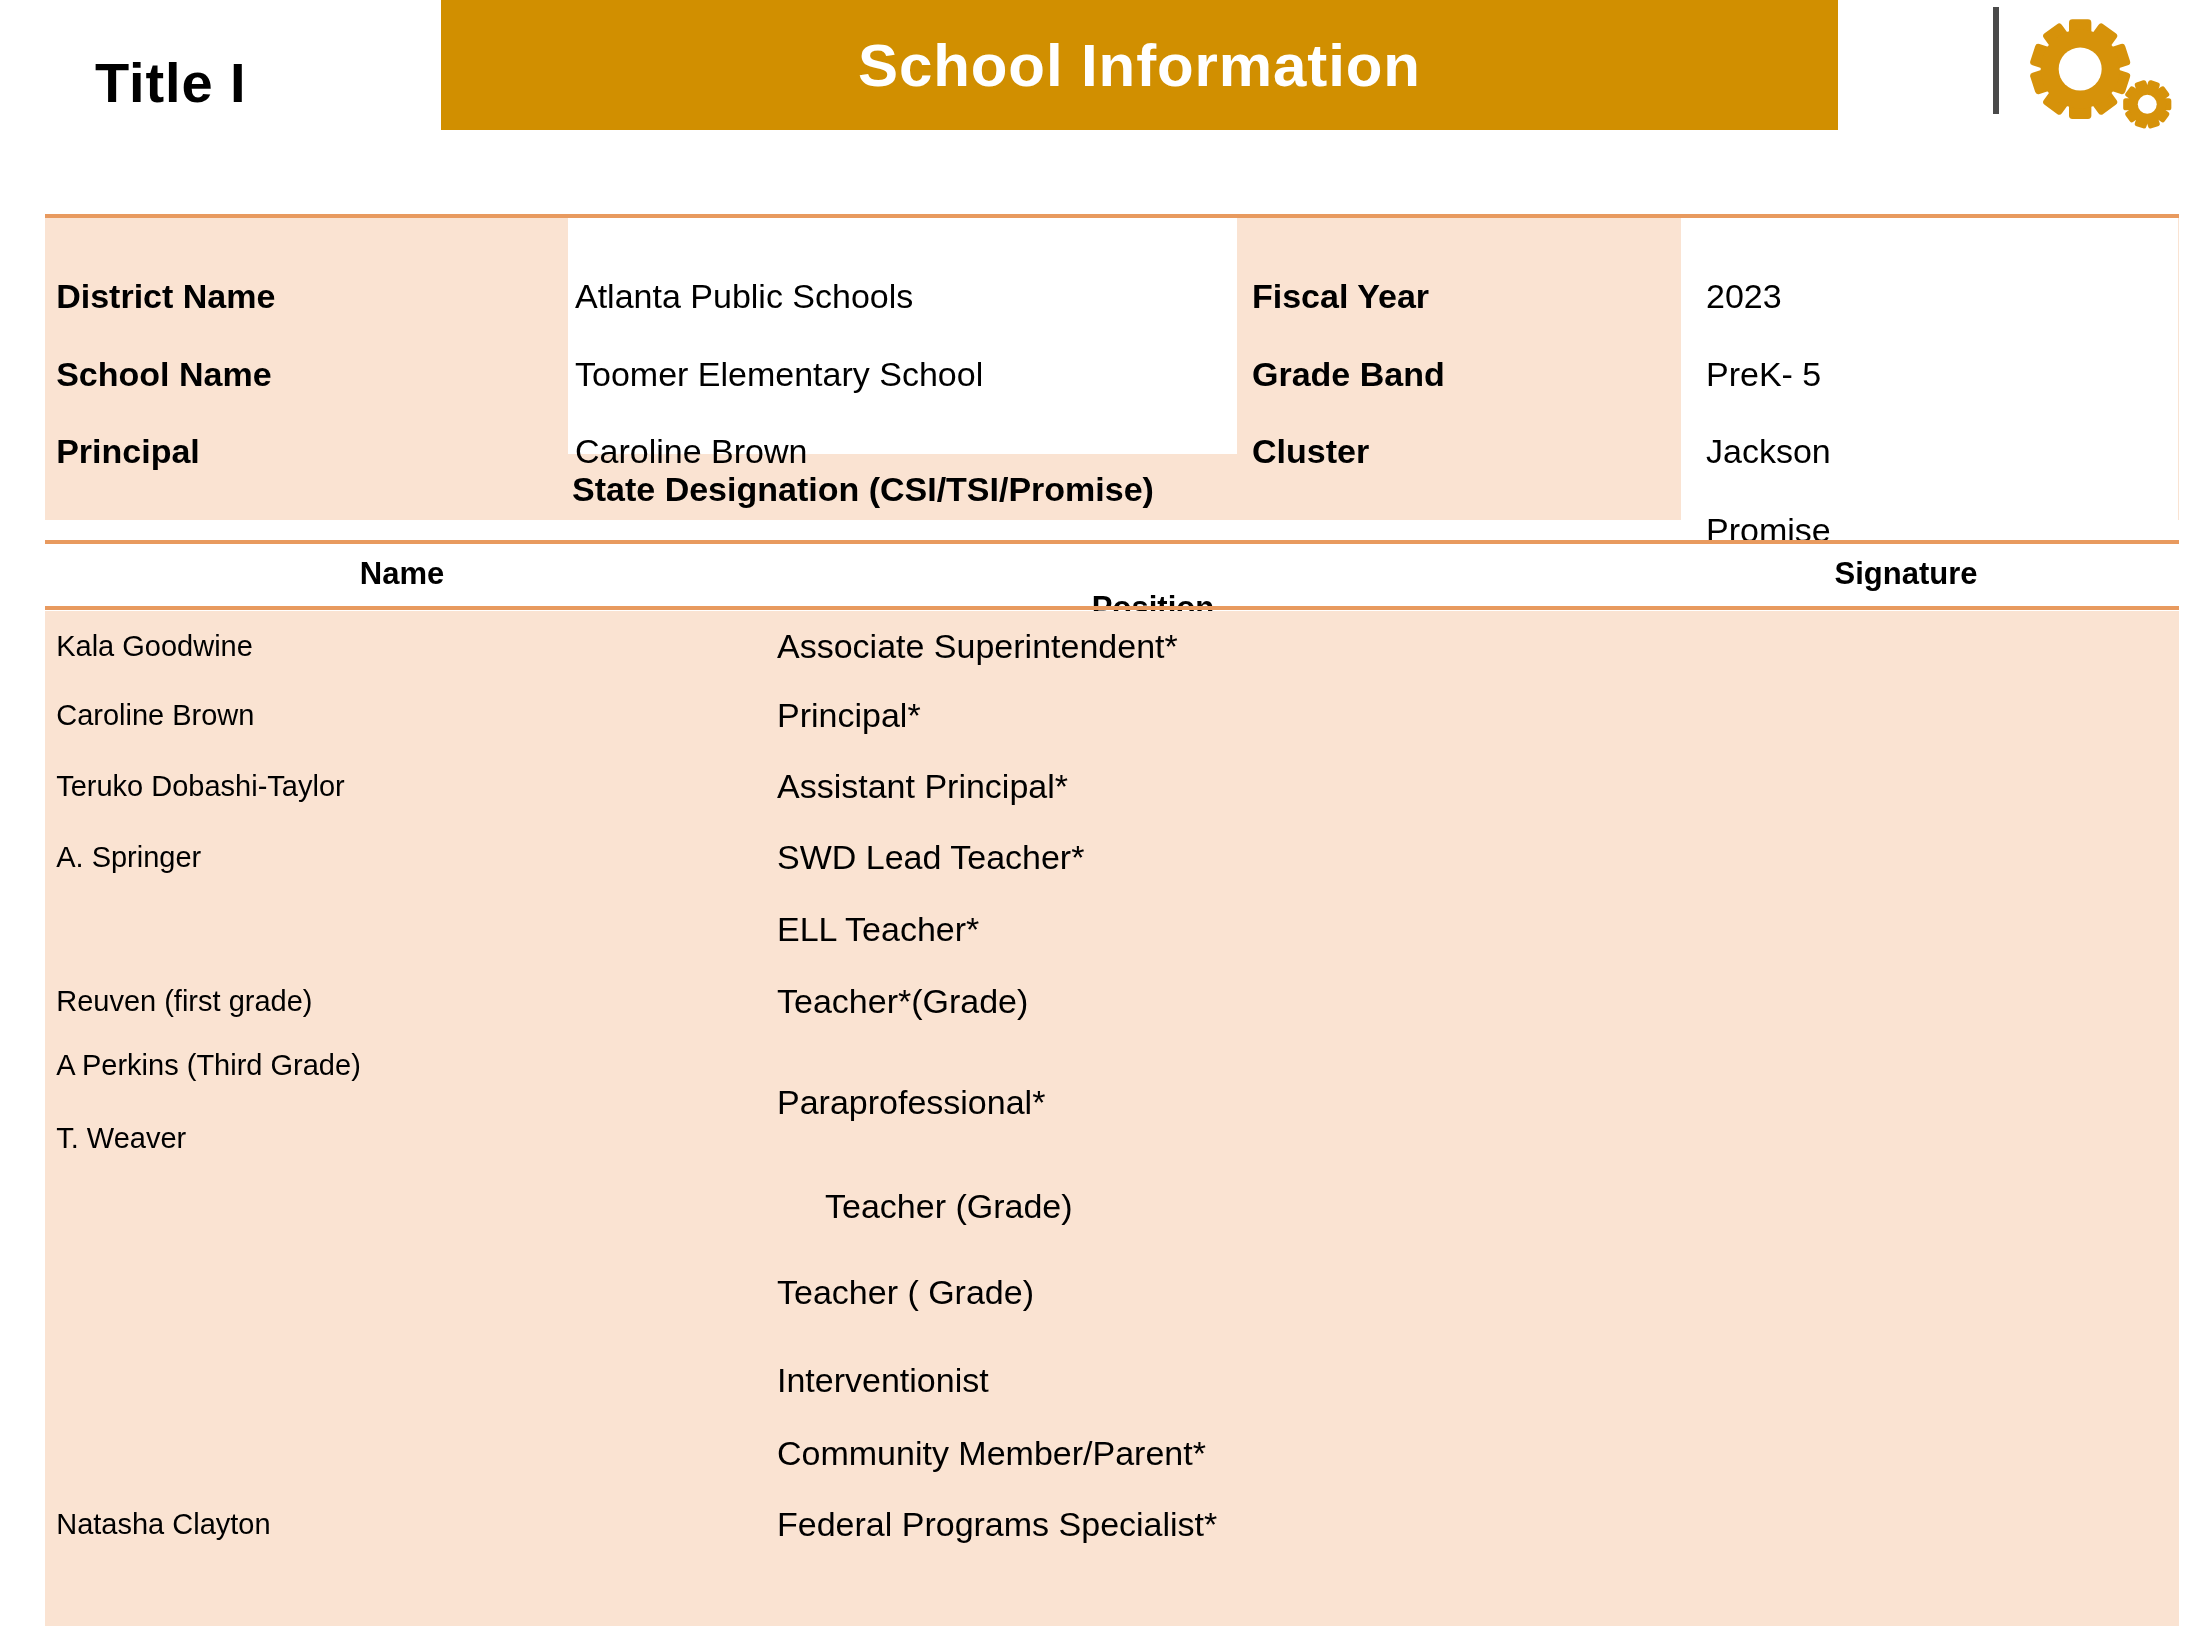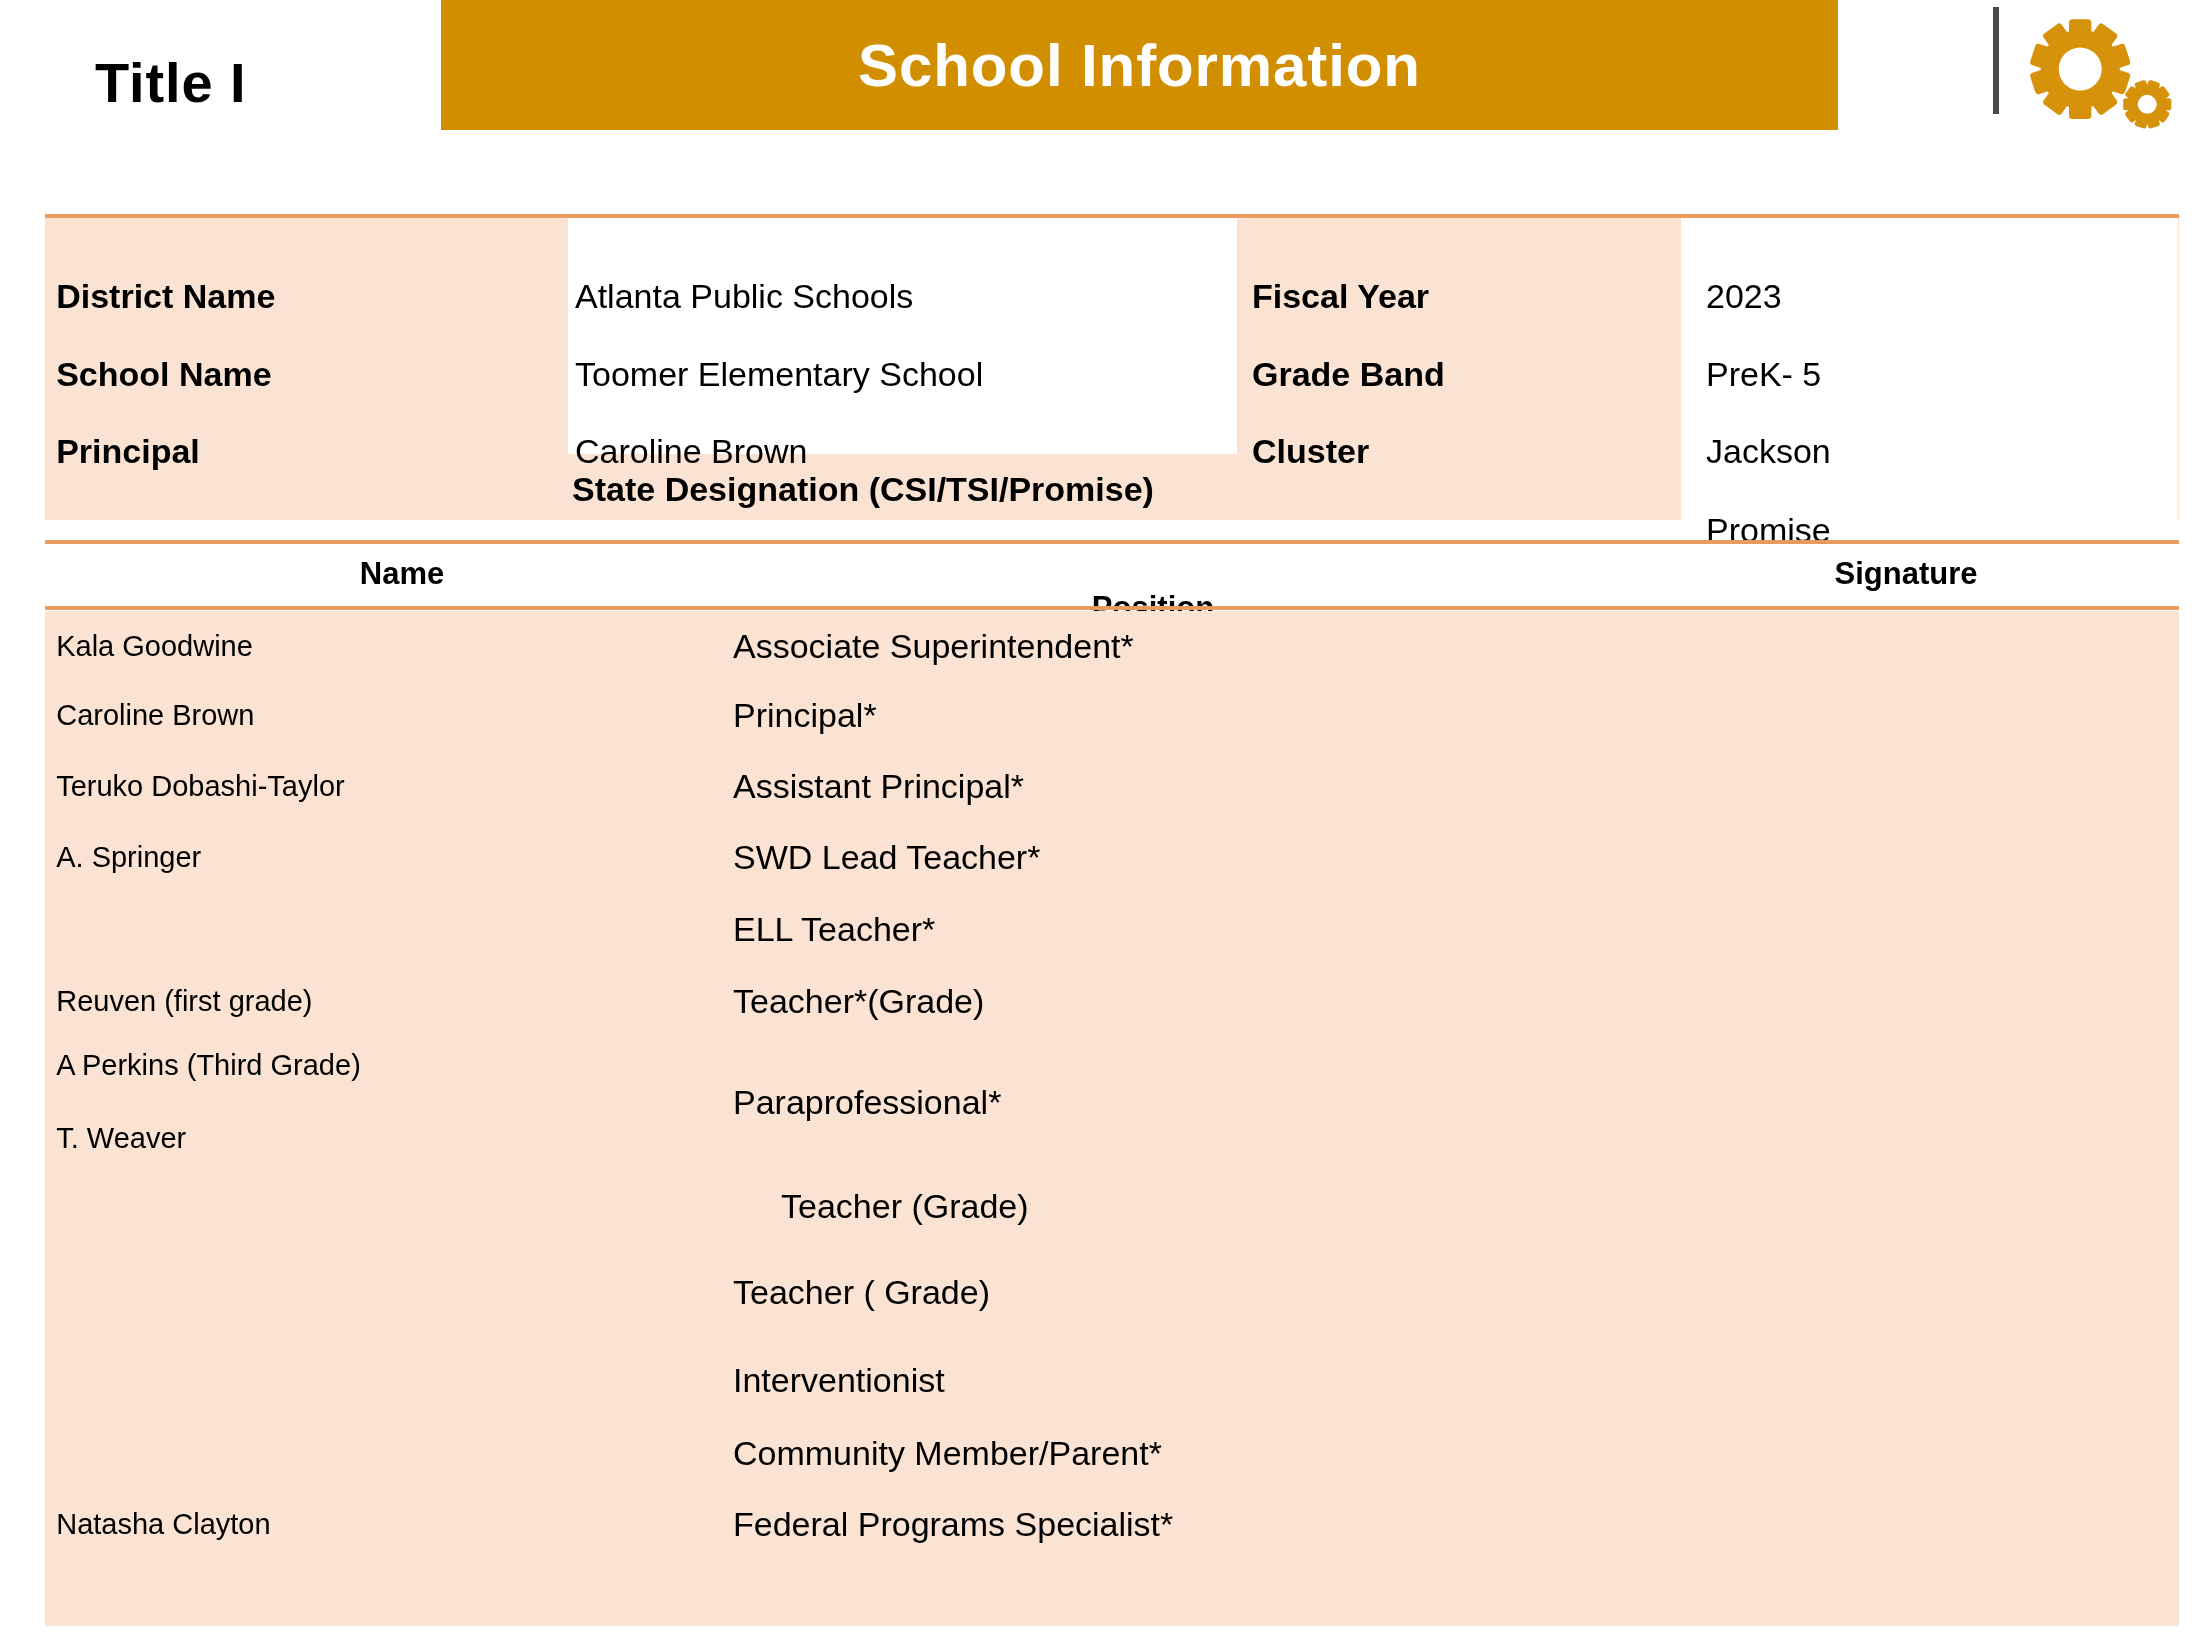--- a/index.html
+++ b/index.html
@@ -57,21 +57,21 @@
   .sline2{top:66px;}
   .shead{position:absolute;left:0;top:4.3px;width:2134px;height:62px;background:#ffffff;}
   .shead span{
     position:absolute;top:12px;transform:translateX(-50%);
     font-size:31px;font-weight:bold;white-space:nowrap;
   }
   .sh0{left:357px;} .sh1{left:1108px;margin-top:34px;} .sh2{left:1861px;}
   .sbody{position:absolute;left:0;top:71px;width:2134px;height:1015px;background:#fae3d2;}
   .srow{position:absolute;left:0;width:2134px;height:38px;}
   .sname{position:absolute;left:11.2px;font-size:29px;line-height:38px;white-space:nowrap;}
-  .spos{position:absolute;left:688px;font-size:34px;line-height:38px;white-space:nowrap;}
+  .spos{position:absolute;left:732px;font-size:34px;line-height:38px;white-space:nowrap;}
   .ssig{position:absolute;left:1557px;font-size:31px;line-height:38px;white-space:nowrap;}
   .sr0{top:15.5px;}  .sr1{top:85px;}  .sr2{top:156px;}  .sr3{top:227px;}
   .sr4{top:299px;} .sr5{top:371px;} .sr6{top:435px;}  .sr7{top:472px;}
   .sr8{top:508px;padding-left:36px;} .sr9{top:576px;margin-left:48px;} .sr10{top:662px;} .sr11{top:750px;}
   .sr12{top:823px;}.sr13{top:894px;}
 </style>
 </head>
 <body>
 
 <div class="page">

